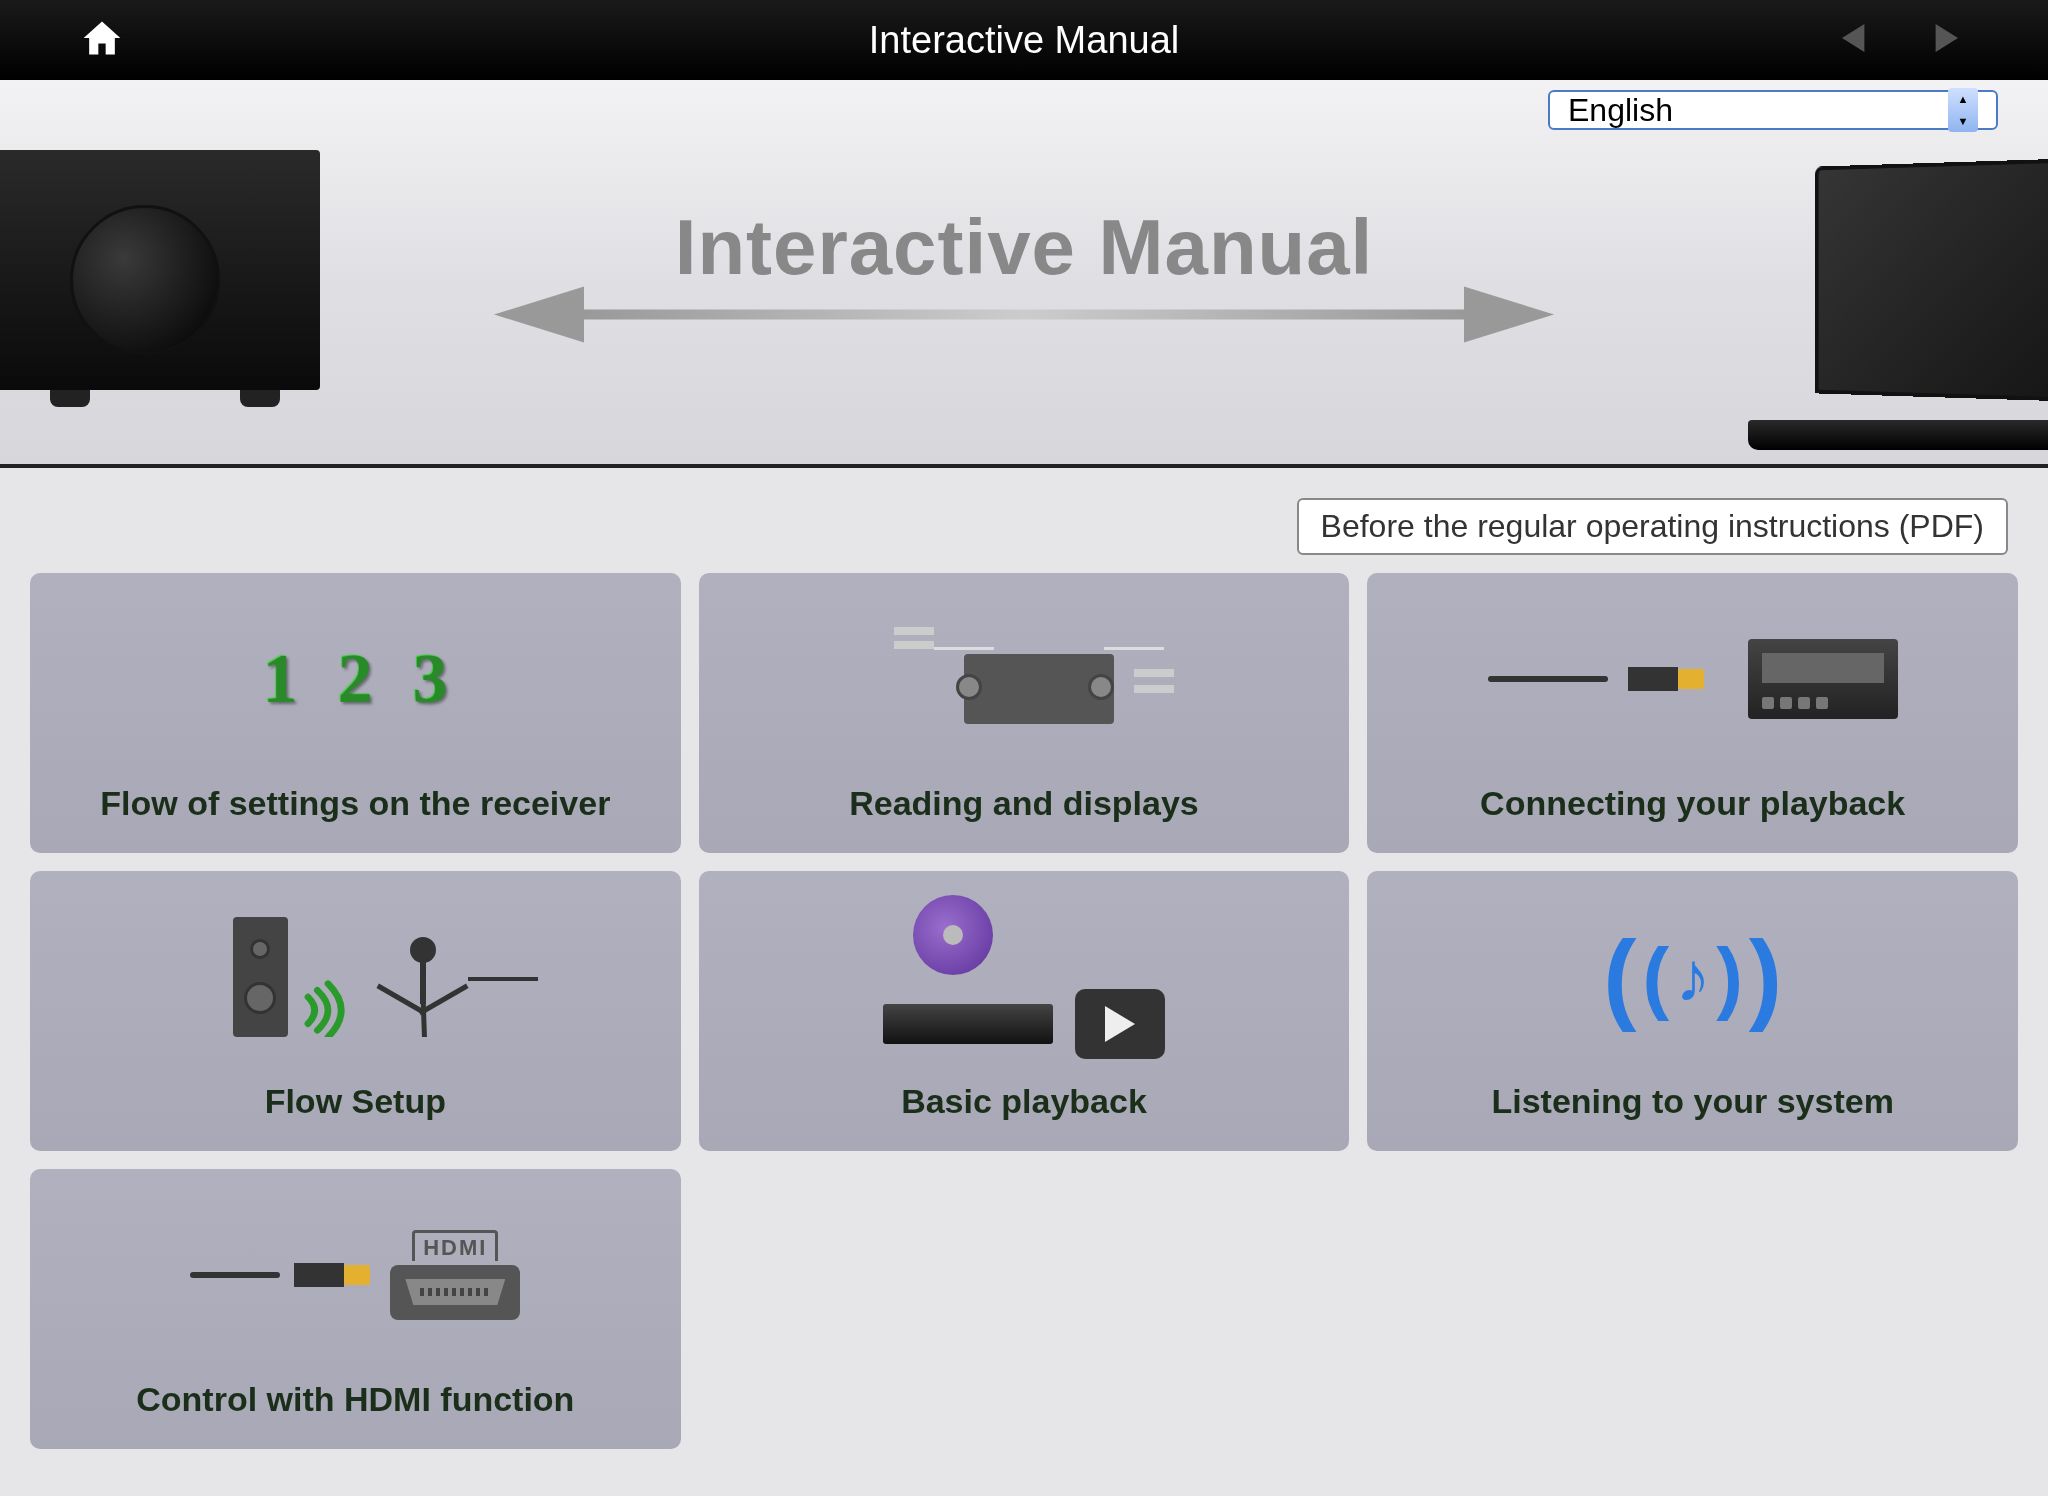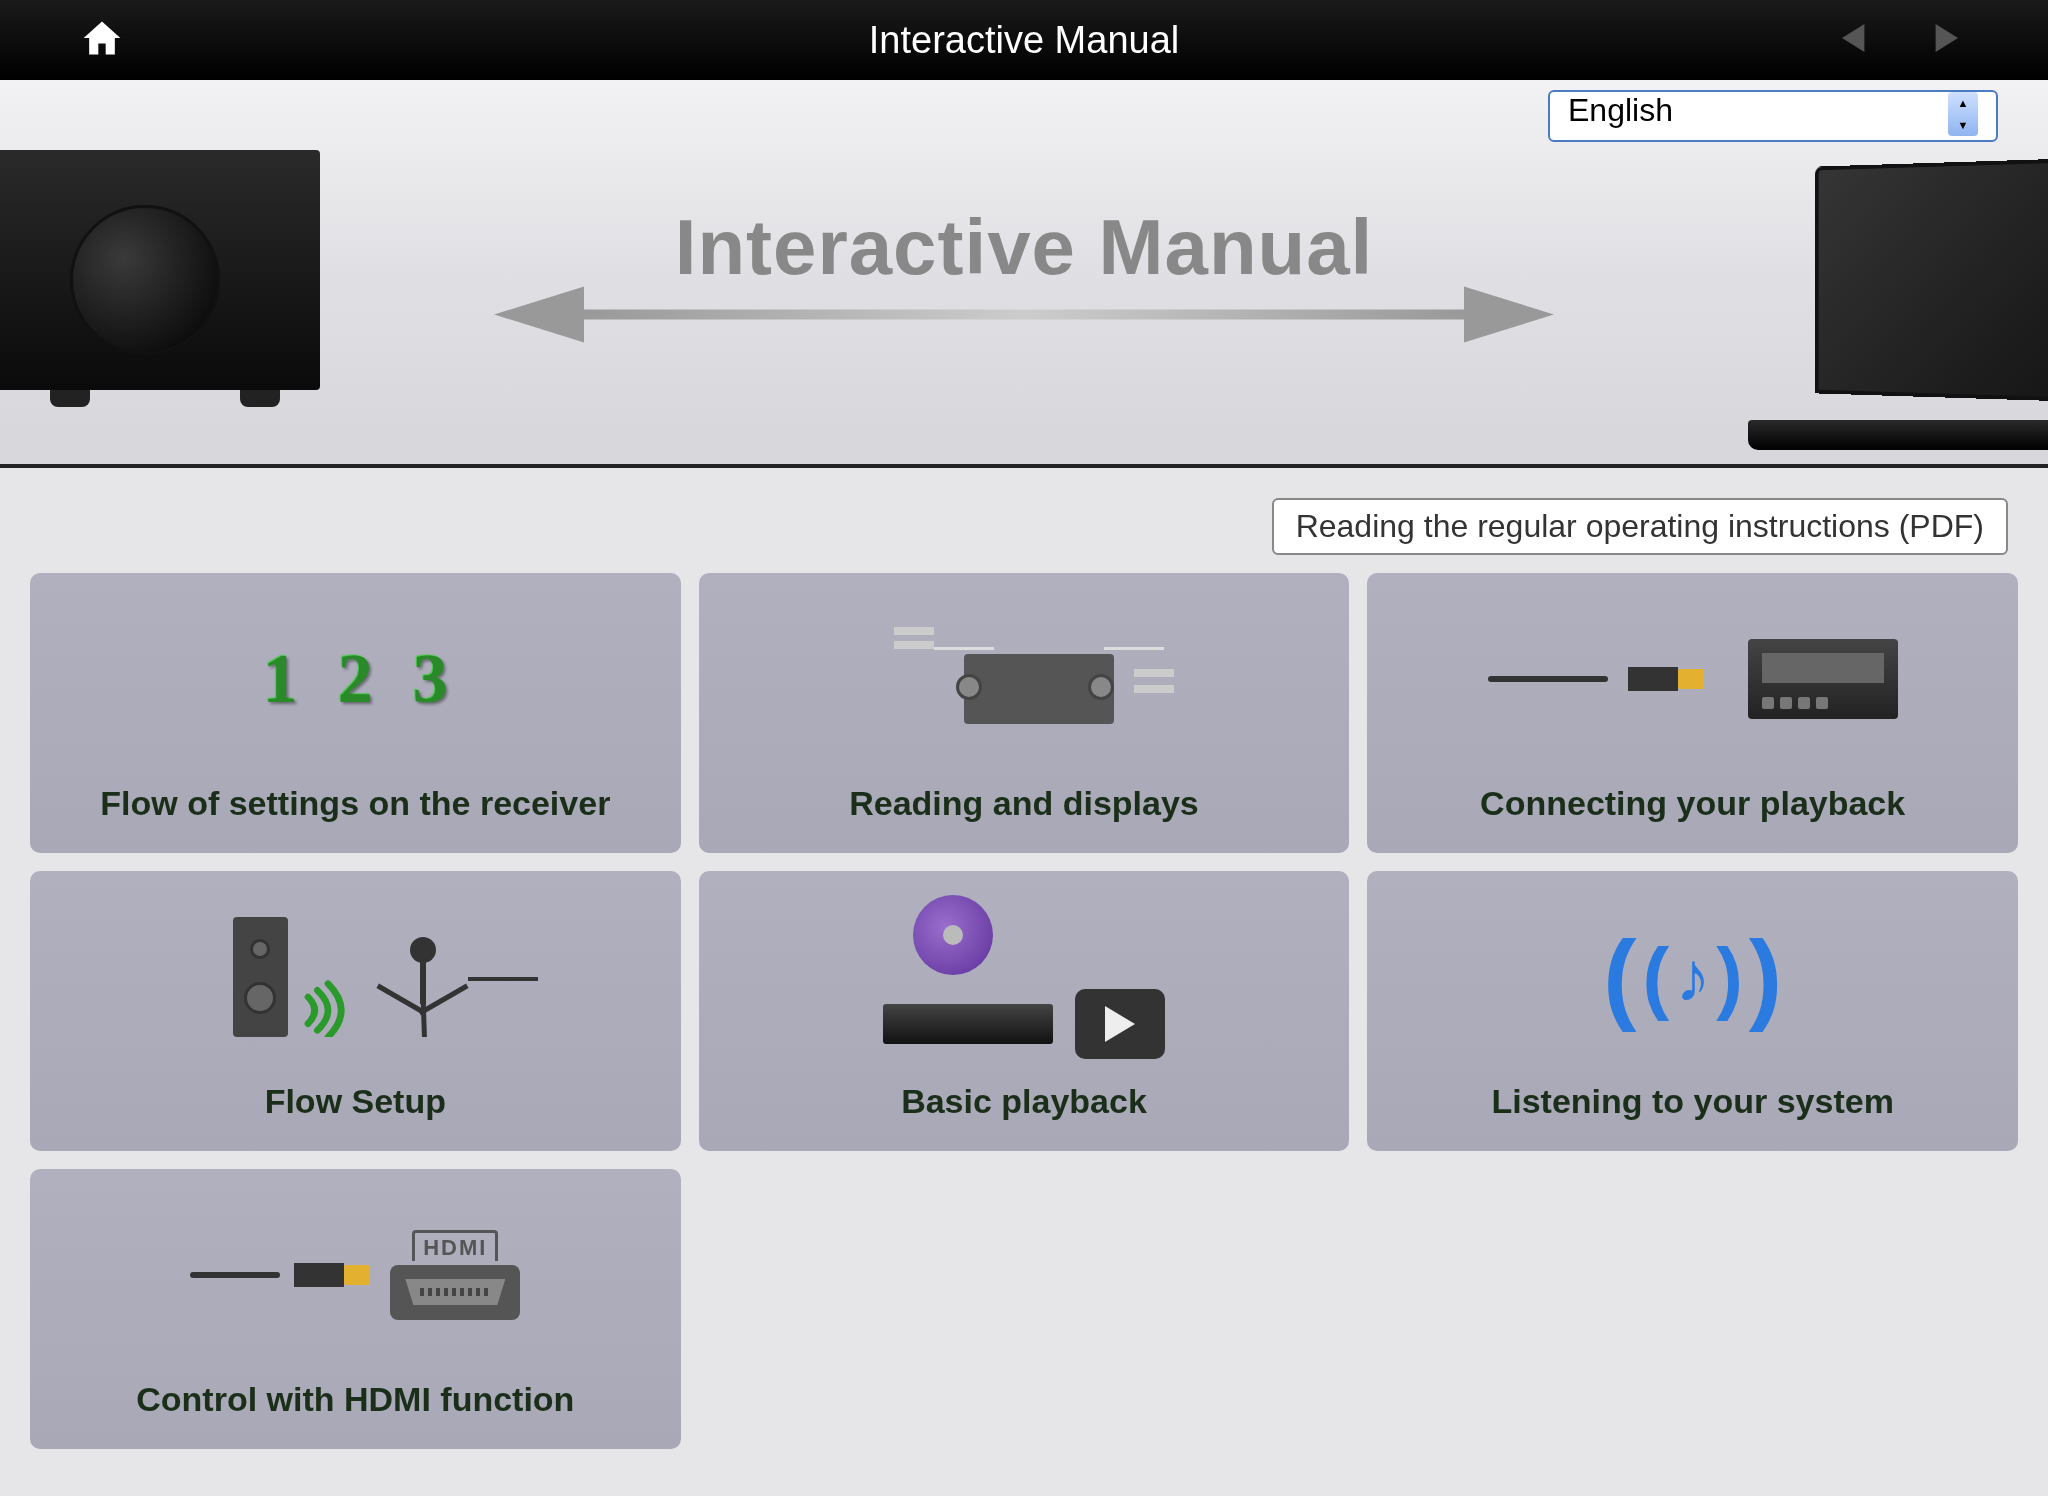--- a/index.html
+++ b/index.html
@@ -44,27 +44,28 @@
     height: 388px;
     background: linear-gradient(#f2f2f4 0%, #e0e0e4 50%, #d7d7db 100%);
     position: relative;
     border-bottom: 4px solid #222;
   }
   .lang-select {
     position: absolute;
     top: 10px;
     right: 50px;
     width: 450px;
-    height: 52px;
+    height: 40px;
     border: 2px solid #4a7bc4;
     border-radius: 6px;
     background: #fff;
     font-size: 32px;
     padding: 0 18px;
     display: flex;
+    align-items: center;
     justify-content: space-between;
     cursor: pointer;
   }
   .lang-stepper {
     width: 30px;
     height: 44px;
     background: linear-gradient(#cfe0ff, #8fb4f0);
     border-radius: 4px;
     display: flex;
     flex-direction: column;
@@ -334,21 +335,21 @@
     </div>
   </div>
 
   <div class="laptop">
     <div class="laptop-screen"></div>
     <div class="laptop-base"></div>
   </div>
 </div>
 
 <div class="content">
-  <div class="pdf-link">Reading the regular operating instructions (PDF)</div>
+  <div class="pdf-link">Before the regular operating instructions (PDF)</div>
 
   <div class="grid">
 
     <div class="card">
       <div class="card-icon-area">
         <div class="numbers">
           <span class="num">1</span>
             <span class="num">2</span>
             <span class="num">3</span>
         </div>

